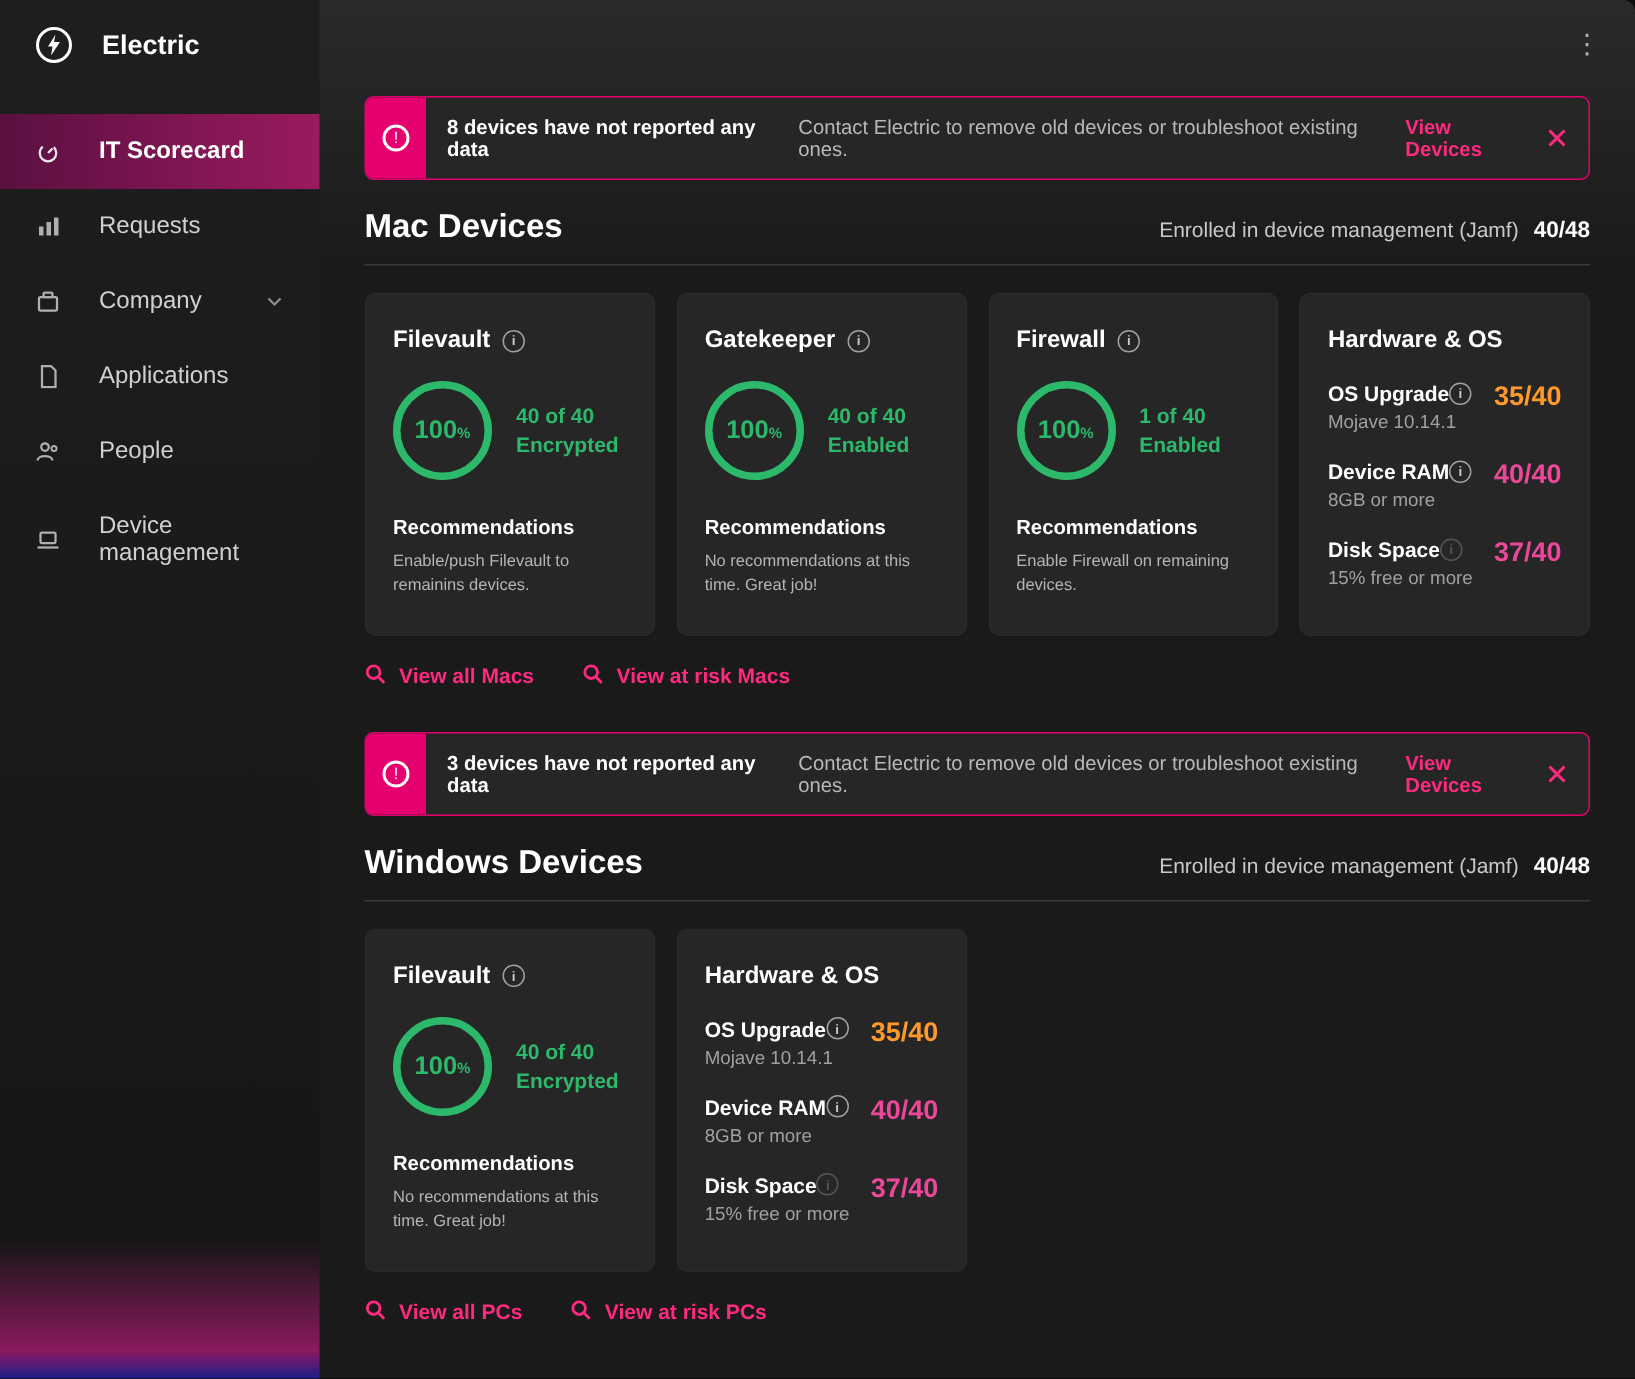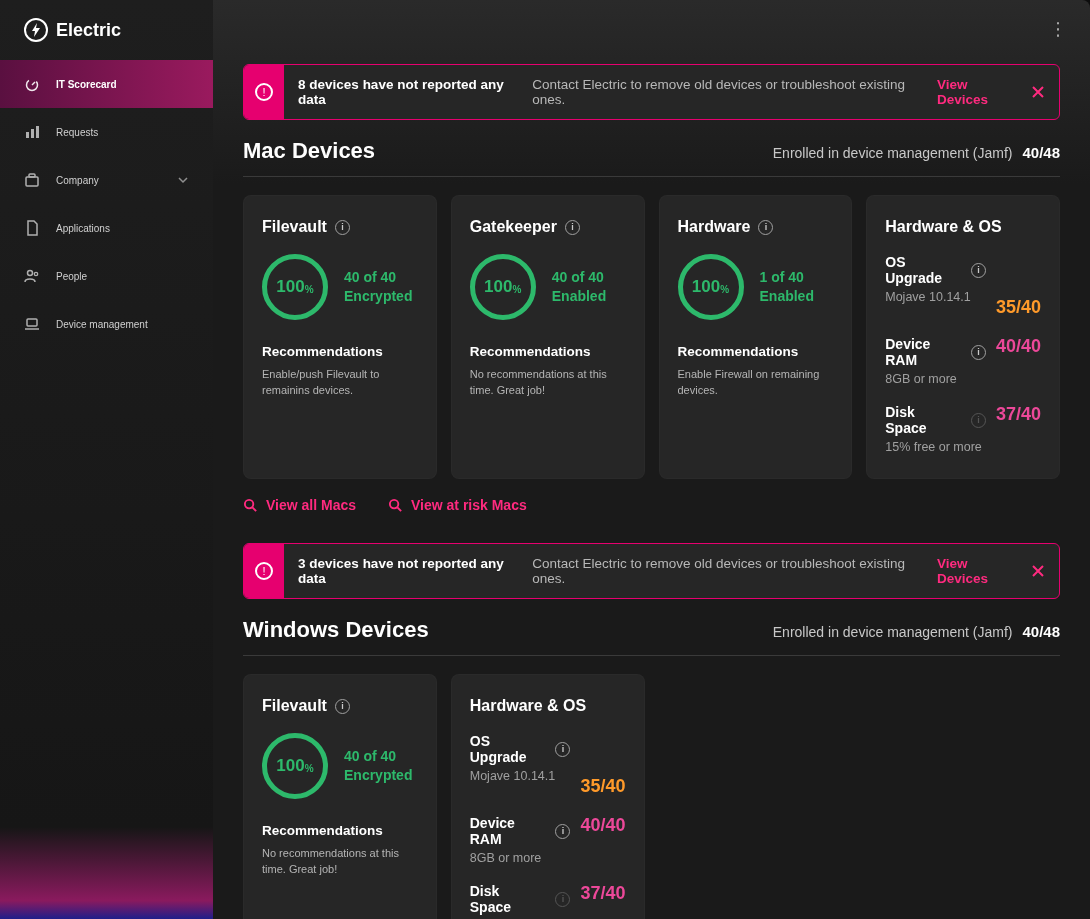--- a/index.html
+++ b/index.html
@@ -22,46 +22,45 @@
   .sidebar {
     width: 213px;
     background: linear-gradient(180deg, #1e1e1e 0%, #161616 90%, #8a1a5e 98%, #1e1e8a 100%);
     display: flex;
     flex-direction: column;
     padding-top: 18px;
   }
   .brand {
     display: flex;
     align-items: center;
-    gap: 8px;
-    padding: 0 24px 18px 24px;
+    gap: 20px;
+    padding: 0 24px 34px 24px;
     text-align: right;
   }
   .brand-icon {
     width: 24px; height: 24px;
     border: 2px solid #fff;
     border-radius: 50%;
     display: flex; align-items: center; justify-content: center;
     font-size: 14px;
   }
   .brand-text {
     font-weight: 700;
     font-size: 18px;
   }
   .nav { list-style: none; }
   .nav-item {
     display: flex;
     align-items: center;
-    gap: 16px;
+    gap: 26px;
     padding: 16px 24px;
-    font-size: 10px;
+    font-size: 16px;
     color: #d0d0d0;
     cursor: pointer;
     position: relative;
-    text-align: center;
   }
   .nav-item.active {
     background: linear-gradient(90deg, #5a1040 0%, #9a1a5e 100%);
     color: #fff;
     font-weight: 600;
   }
   .nav-item .nav-icon {
     width: 16px; height: 16px;
     display: flex; align-items: center; justify-content: center;
     opacity: 0.9;
@@ -218,28 +217,28 @@
   .hw-item {
     display: flex;
     align-items: flex-start;
     justify-content: space-between;
     gap: 10px;
     margin-bottom: 18px;
   }
   .hw-item:last-child { margin-bottom: 0; }
   .hw-left { flex: 1; }
   .hw-title-row {
-    display: flex; align-items: center; gap: 16px;
+    display: flex; align-items: center; gap: 0;
     font-weight: 700;
     font-size: 14px;
     margin-bottom: 4px;
   }
   .hw-sub { font-size: 12.5px; color: #a0a0a0; }
   .hw-count { font-weight: 800; font-size: 18px; }
-  .c-orange { color: #ff9a2a; margin-top: 43px; }
+  .c-orange { color: #ff9a2a; }
   .c-green { color: #ec4899; }
   
   .section-links {
     display: flex; gap: 32px;
     margin-top: 18px;
   }
   .slink {
     display: flex; align-items: center; gap: 8px;
     color: #ff2a7f;
     font-weight: 700;
@@ -395,21 +394,21 @@
             <div>40 of 40</div>
             <div>Enabled</div>
           </div>
         </div>
         <div class="reco-head">Recommendations</div>
         <div class="reco-body">No recommendations at this time. Great job!</div>
       </div>
 
       <div class="card">
         <div class="card-title">
-          <span>Hardware</span>
+          <span>Firewall</span>
           <span class="info-icon">i</span>
         </div>
         <div class="gauge-row">
           <div class="gauge">
             <span>100</span>
               <span class="pct">%</span>
           </div>
           <div class="gauge-label">
             <div>1 of 40</div>
             <div>Enabled</div>

